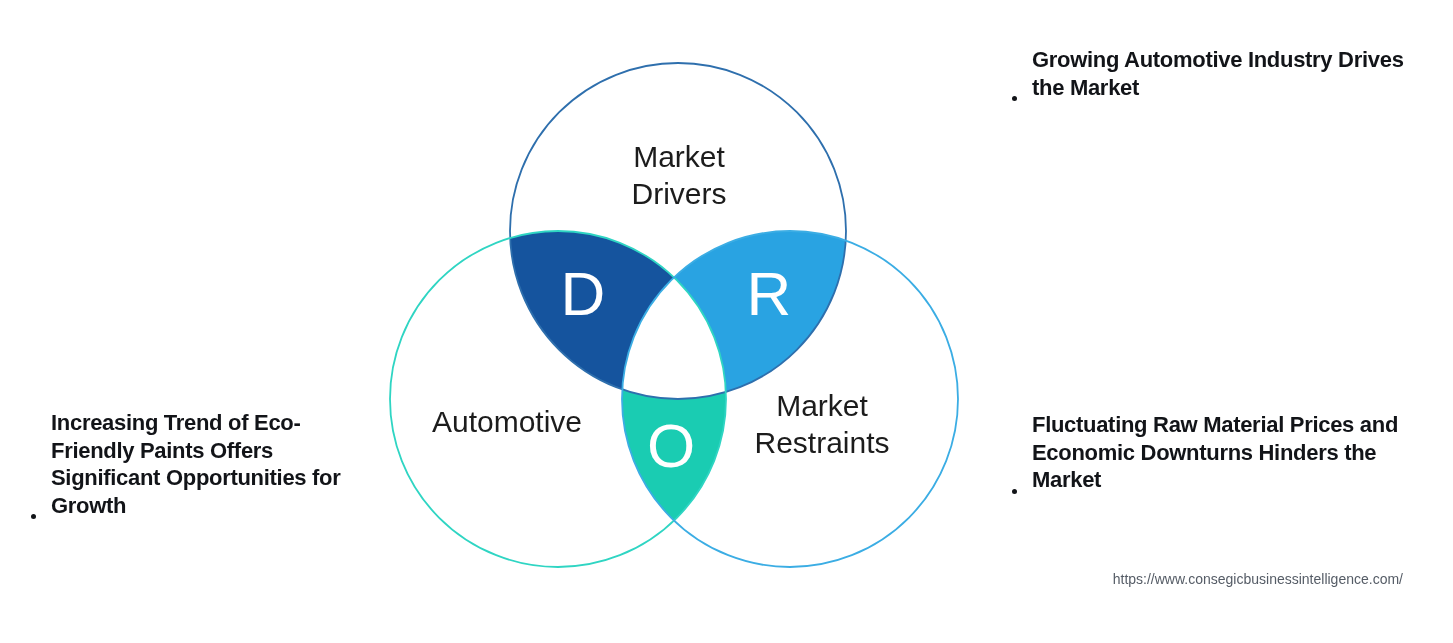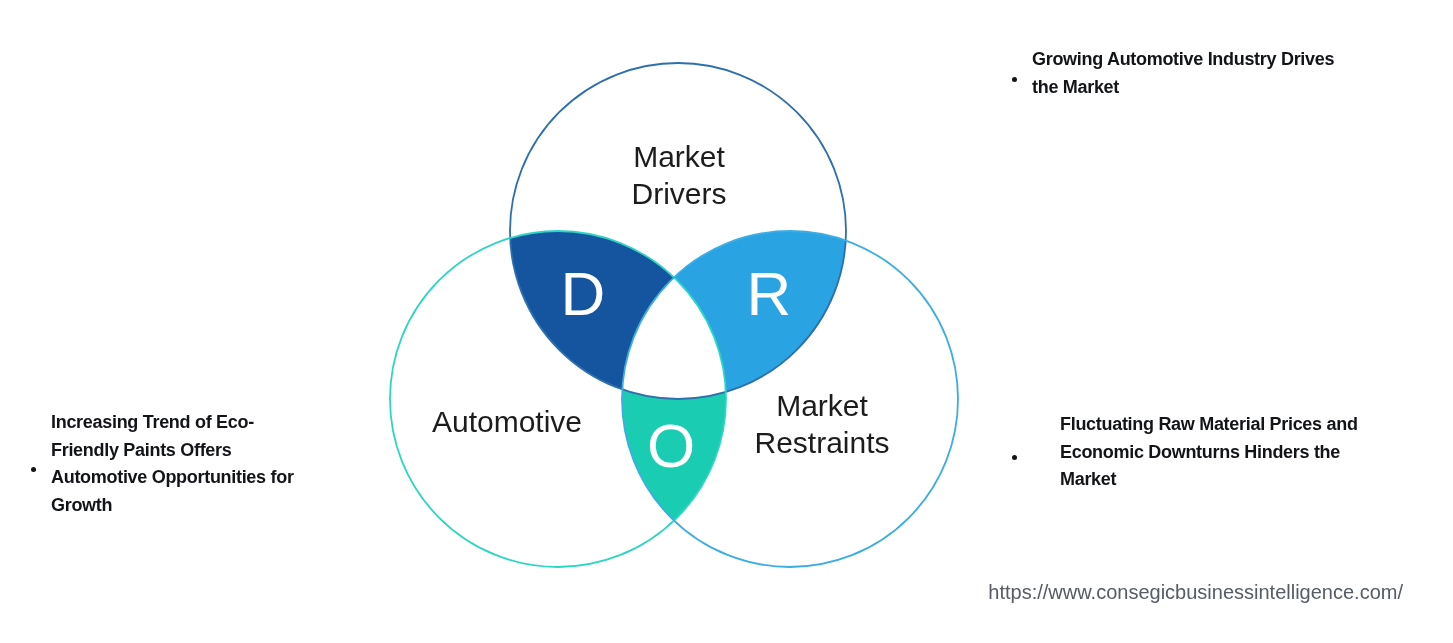--- a/index.html
+++ b/index.html
@@ -35,47 +35,47 @@
     white-space: pre-line;
   }
   .label-drivers     { left: 679px; top: 175px; }
   .label-opportunity { left: 507px; top: 421px; }
   .label-restraints  { left: 822px; top: 424px; }
 
   
   .annotation {
     position: absolute;
     display: flex;
-    align-items: center;
+    align-items: flex-end;
     color: #121418;
-    font-size: 18px;
+    font-size: 22px;
     font-weight: 600;
     line-height: 27.5px;
     letter-spacing: -0.3px;
   }
   .annotation .dot {
     flex: 0 0 auto;
     width: 5px; height: 5px;
     border-radius: 50%;
     background: #121418;
     margin-top: 11px;
     margin-right: 15px;
   }
   .annotation .annotation-text { white-space: pre-line; }
   .annotation-drivers     { left: 1012px; top: 46px;  }
   .annotation-opportunity { left: 31px;   top: 409px; }
-  .annotation-restraints  { left: 1012px; top: 411px; gap: 28px; }
+  .annotation-restraints  { left: 1012px; top: 411px; }
 
   
   .footer-url {
     position: absolute;
     right: 50px;
-    top: 581px;
+    top: 568px;
     color: #555c66;
-    font-size: 20px;
+    font-size: 14px;
     line-height: 22px;
     white-space: nowrap;
   }
 </style>
 </head>
 <body>
 
 <div class="canvas">
 
   <svg class="venn-svg" viewBox="0 0 1453 643">
@@ -128,21 +128,21 @@
   <div class="annotation annotation-drivers">
     <span class="dot"></span>
     <div class="annotation-text">Growing Automotive Industry Drives
 the Market</div>
   </div>
 
   <div class="annotation annotation-opportunity">
     <span class="dot"></span>
     <div class="annotation-text">Increasing Trend of Eco-
 Friendly Paints Offers
-Automotive Opportunities for
+Significant Opportunities for
 Growth</div>
   </div>
 
   <div class="annotation annotation-restraints">
     <span class="dot"></span>
     <div class="annotation-text">Fluctuating Raw Material Prices and
 Economic Downturns Hinders the
 Market</div>
   </div>
 

